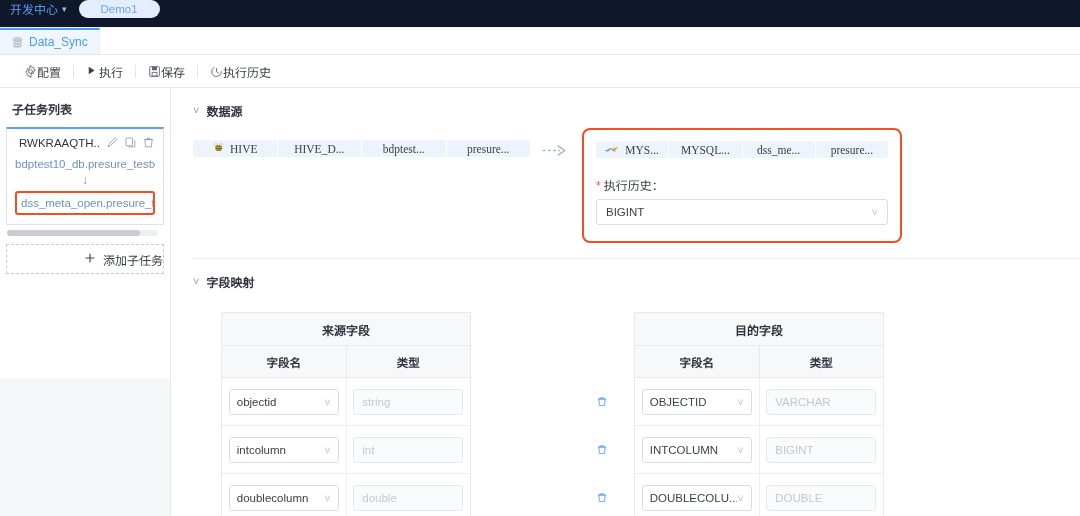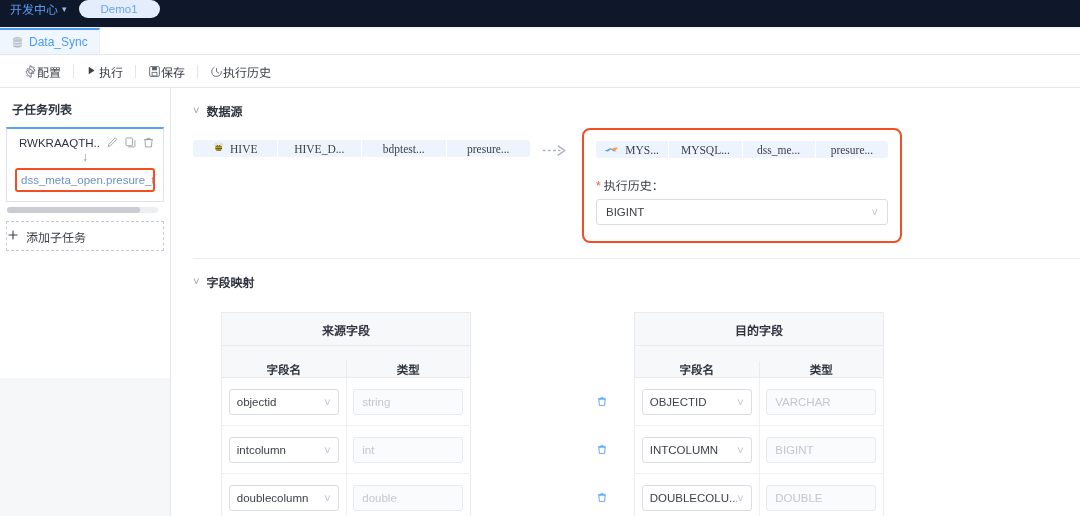--- a/index.html
+++ b/index.html
@@ -197,21 +197,21 @@
     border-radius: 3px;
     background: #c9ccd1;
   }
   .add-subtask {
     margin: 8px 6px 0 6px;
     border: 1px dashed #c7ccd4;
     background: #ffffff;
     height: 30px;
     display: flex;
     align-items: center;
-    justify-content: flex-start;
+    justify-content: flex-end;
     gap: 7px;
     font-size: 12px;
     color: #3d4149;
     cursor: pointer;
   }
   .sidebar-fill {
     background: #f6f7f9;
     position: absolute;
     left: 0; right: 0;
     top: 290px;
@@ -342,21 +342,20 @@
     font-size: 12px;
     font-weight: bold;
     color: #2f3440;
     border-bottom: 1px solid #e8eaee;
   }
   .mt-cols {
     display: flex;
     height: 32px;
     background: #f7f8fa;
     border-bottom: 1px solid #e8eaee;
-    align-items: flex-end;
   }
   .mt-col {
     flex: 1 1 0;
     display: flex;
     align-items: center;
     justify-content: center;
     font-size: 11.5px;
     font-weight: bold;
     color: #2f3440;
   }
@@ -513,20 +512,21 @@
               <path d="M5.2 13.4 H12.4 A1 1 0 0013.4 12.4 V5.2" fill="none" stroke="#6b7079" stroke-width="1.05"></path>
             </svg>
           </span>
           <span class="mini-icon">
             <svg viewBox="0 0 16 16" width="13" height="13">
               <path d="M3.6 4.4 H12.4 L11.6 13.4 H4.4 Z" fill="none" stroke="#6b7079" stroke-width="1.05"></path>
               <path d="M2.6 4.4 H13.4 M6.2 4.4 V2.8 H9.8 V4.4" fill="none" stroke="#6b7079" stroke-width="1.05"></path>
             </svg>
           </span>
         </div>
+        <div class="subtask-src">bdptest10_db.presure_testx</div>
         <div class="subtask-arrow">↓</div>
         <div class="subtask-dst">dss_meta_open.presure_t...</div>
       </div>
       <div class="hscroll">
         <div class="hscroll-thumb"></div>
       </div>
     </div>
 
     <div class="add-subtask">
       <span>

